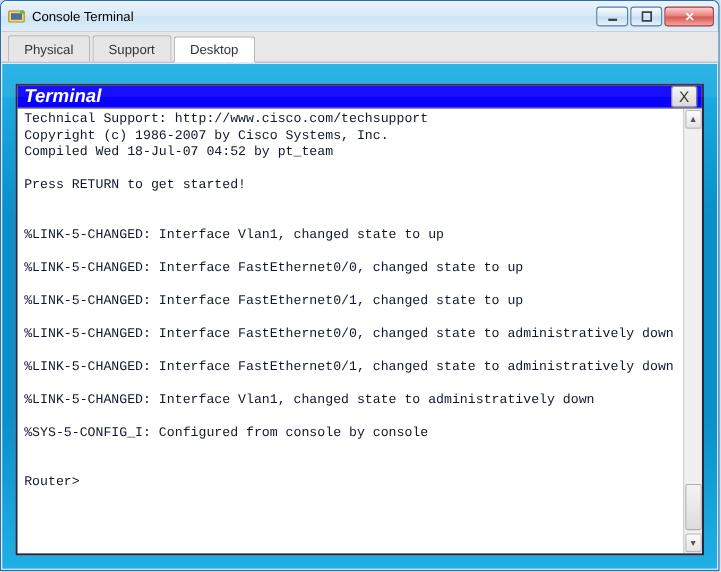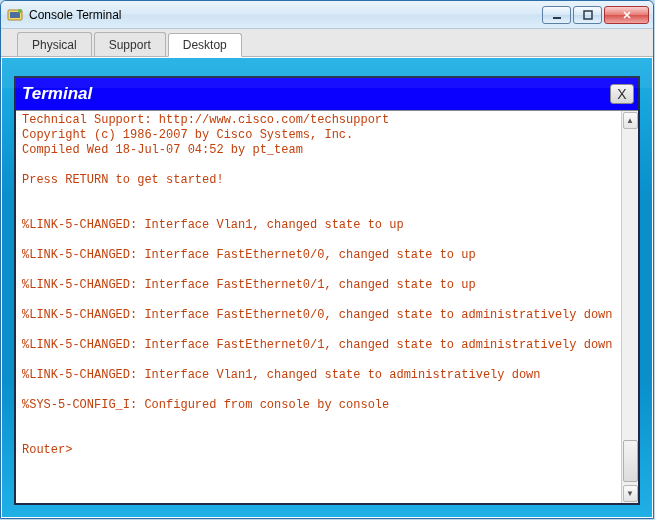--- a/index.html
+++ b/index.html
@@ -47,21 +47,21 @@
   }
   .win-btn.close { width: 45px; background: linear-gradient(#f9d0cf,#e77e79 48%,#d85650 52%,#f1a6a2); border-color:#a33; color:#fff;}
   .win-btn svg { display:block; }
 
   
   .tabstrip {
     height: 28px;
     background: #e8e8e8;
     border-bottom: 1px solid #b3b3b3;
     display: flex; align-items: flex-end;
-    padding: 0 16px;
+    padding: 0 6px;
     gap: 2px;
   }
   .tab {
     height: 24px; padding: 0 14px;
     font-size: 12px;
     display: flex; align-items: center;
     background: #e6e6e6;
     border: 1px solid #b3b3b3;
     border-bottom: none;
     border-radius: 3px 3px 0 0;
@@ -88,21 +88,21 @@
   }
 
   
   .terminal-frame {
     width: 100%; height: 100%;
     background: #fff;
     border: 2px solid #1f2a44;
     display: flex; flex-direction: column;
   }
   .terminal-header {
-    height: 32px;
+    height: 20px;
     background: #0a00ff;
     display: flex; align-items: center;
     padding: 0 4px 0 6px;
   }
   .terminal-header .ttl {
     color: #fff; font-weight: bold; font-style: italic;
     font-size: 17px;
     flex: 1;
   }
   .terminal-close {
@@ -113,21 +113,21 @@
     font: 14px/1 Arial; color:#333;
   }
 
   .terminal-body-wrap {
     flex:1; display:flex; overflow:hidden;
     border-top: 1px solid #888;
   }
   .terminal-body {
     flex:1;
     background: #fff;
-    color: #c2410c;
+    color: #0f172a;
     font-family: "Courier New", monospace;
     font-size: 12px;
     line-height: 15px;
     padding: 2px 6px;
     white-space: pre-wrap;
     word-break: break-all;
     overflow: hidden;
   }
   .vscrollbar {
     width: 17px;

